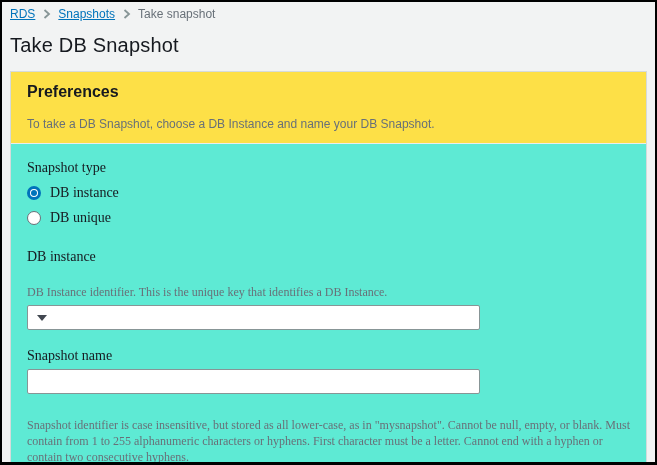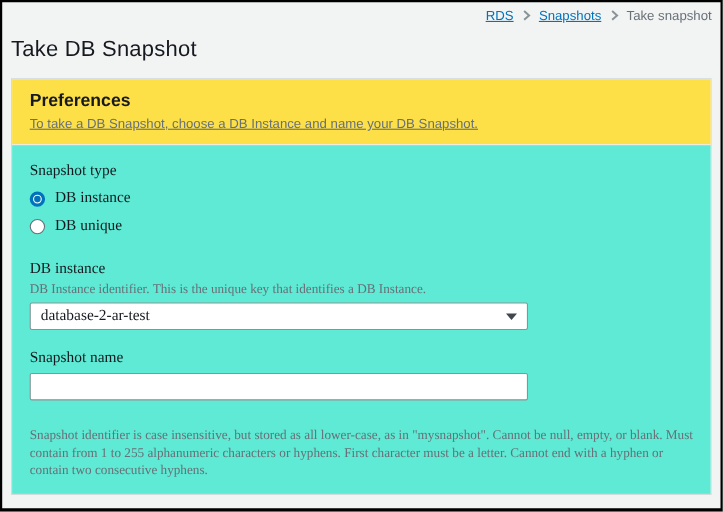--- a/index.html
+++ b/index.html
@@ -8,37 +8,37 @@
     font-family:"Liberation Sans","DejaVu Sans",sans-serif;
     background:#f2f3f3;
     border:2px solid #000;
     border-bottom-width:3px;
     overflow:hidden;
     color:#16191f;
   }
   .page { padding:5px 8px 0 8px; }
 
   
-  .breadcrumb { display:flex; align-items:center; font-size:12px; line-height:14px;justify-content:flex-end; }
+  .breadcrumb { display:flex; align-items:center; font-size:12px; line-height:14px; }
   .breadcrumb a { color:#0073bb; text-decoration:underline; cursor:pointer; }
   .crumb-sep { margin:0 7px; display:inline-flex; align-items:center; }
   .crumb-current { color:#687078; font-weight:400; }
 
   
   .page-title { font-size:20px; font-weight:400; color:#16191f; margin-top:13px; letter-spacing:.2px; }
 
   
   .panel { margin-top:14px; background:#fff; border:1px solid #d5dbdb; border-radius:0; }
   .panel-header { background:#fde047; padding:11px 16px 12px 16px; border-bottom:1px solid #eaeded; }
   .panel-title { font-size:16px; font-weight:700; color:#16191f; }
-  .panel-desc { font-size:12px; color:#687078; margin-top:4px;text-decoration:underline; }
+  .panel-desc { font-size:12px; color:#687078; margin-top:16px; }
   .panel-body { padding:16px 16px 14px 16px; background:#5eead4;font-family:Liberation Serif, serif; }
 
   .field-label { font-size:14px; color:#16191f; }
-  .field-desc { font-size:12px; color:#687078; margin-top:2px; }
+  .field-desc { font-size:12px; color:#687078; margin-top:20px; }
 
   
   .radio-group { margin-top:9px; }
   .radio-row { display:flex; align-items:center; margin-bottom:9px; cursor:pointer; }
   .radio { width:14px; height:14px; border-radius:50%; flex:0 0 14px; position:relative; }
   .radio.unchecked { border:1px solid #687078; background:#fff; }
   .radio.checked { border:3px solid #0073bb; background:#fff; }
   .radio.checked::after {
     content:""; position:absolute; left:1px; top:1px; width:6px; height:6px;
     border-radius:50%; background:#0073bb;
@@ -102,21 +102,20 @@
         <div class="radio-row">
           <span class="radio unchecked"></span>
           <span class="radio-label">DB unique</span>
         </div>
       </div>
 
       <div class="field-block">
         <div class="field-label">DB instance</div>
         <div class="field-desc">DB Instance identifier. This is the unique key that identifies a DB Instance.</div>
         <div class="select-box">
-          <span>database-2-ar-test</span>
           <span class="caret"></span>
         </div>
       </div>
 
       <div class="field-block" style="margin-top:18px;">
         <div class="field-label">Snapshot name</div>
         <input class="text-input" type="text" value="" style="">
         <div class="constraint">Snapshot identifier is case insensitive, but stored as all lower-case, as in "mysnapshot". Cannot be null, empty, or blank. Must contain from 1 to 255 alphanumeric characters or hyphens. First character must be a letter. Cannot end with a hyphen or contain two consecutive hyphens.</div>
       </div>
 

